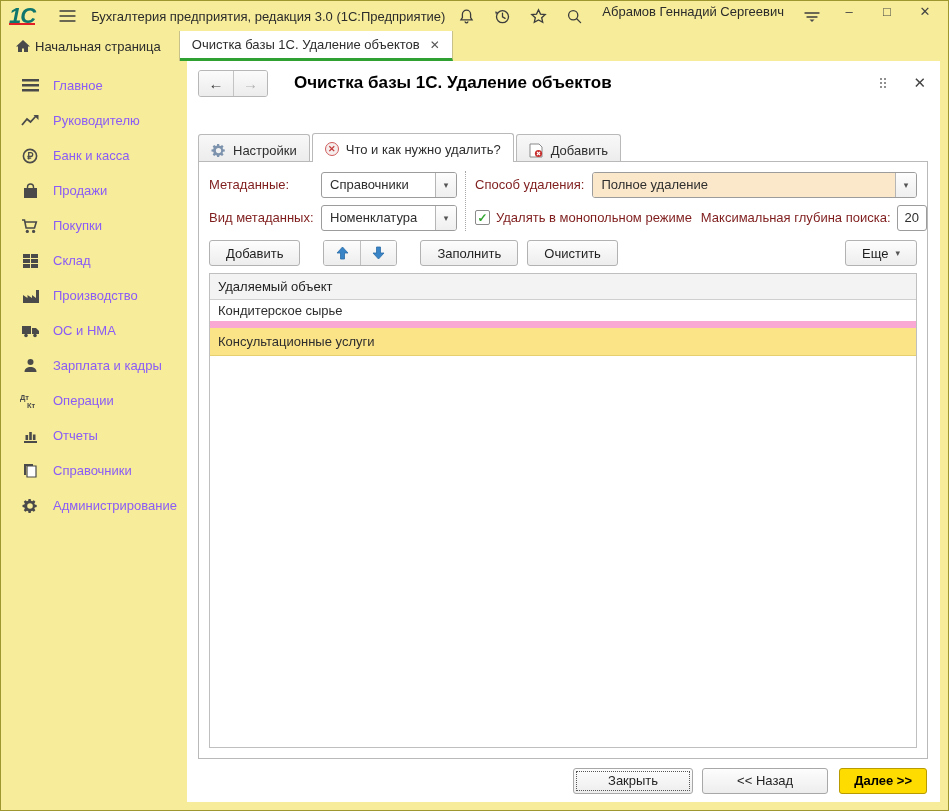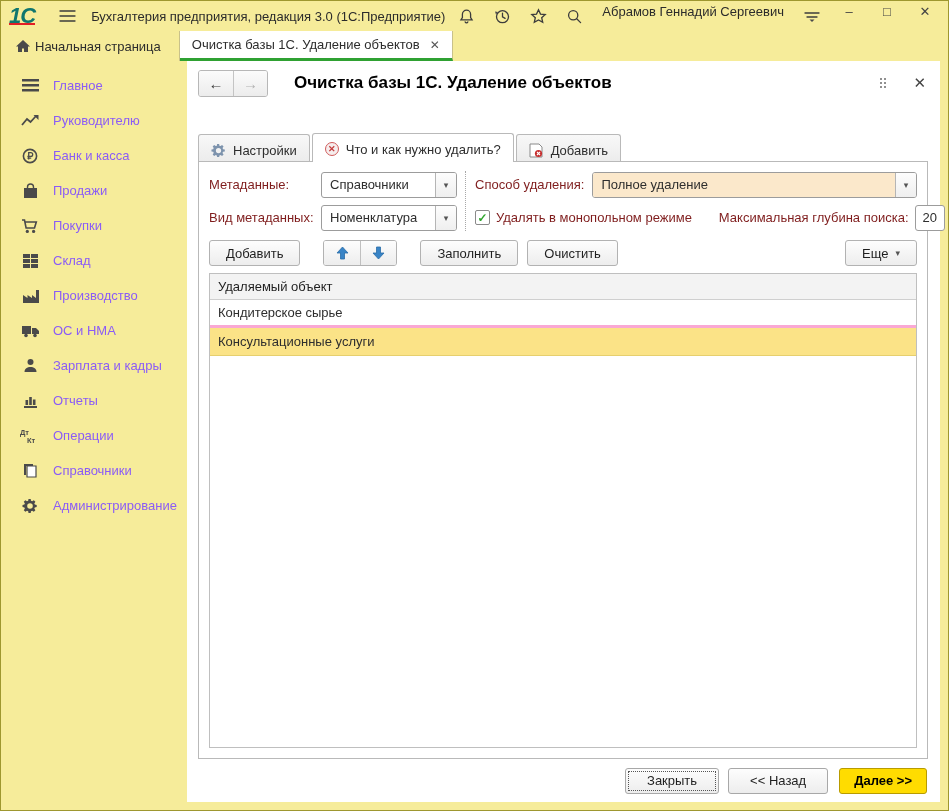--- a/index.html
+++ b/index.html
@@ -73,26 +73,26 @@
   .tbtn { height: 26px; padding: 0 16px; border: 1px solid #b2b2b2; border-radius: 3px; background: linear-gradient(#fdfdfd,#ededed); display: flex; align-items: center; color: #1f1f1f; }
   .arrow-group { display: flex; border: 1px solid #b2b2b2; border-radius: 3px; overflow: hidden; margin-left: 14px; }
   .arrow-btn { width: 36px; height: 24px; display: flex; align-items: center; justify-content: center; background: linear-gradient(#fdfdfd,#ededed); }
   .arrow-btn + .arrow-btn { border-left: 1px solid #c0c0c0; }
   .more-btn { margin-left: auto; gap: 7px; }
   .more-btn .caret-glyph { font-size: 9px; color: #555; }
 
   
   .obj-table { margin: 0 10px 10px 10px; border: 1px solid #bfbfbf; flex: 1; display: flex; flex-direction: column; min-height: 0; overflow: hidden; }
   .thead { height: 26px; background: #f3f3f3; border-bottom: 1px solid #cfcfcf; display: flex; align-items: center; padding: 0 8px; color: #1f1f1f; flex: 0 0 auto; }
-  .trow { height: 28px; display: flex; align-items: center; padding: 0 8px; border-bottom: 3px solid #f9a8d4; background: #fff; }
+  .trow { height: 28px; display: flex; align-items: center; padding: 0 8px; border-bottom: 7px solid #f9a8d4; background: #fff; }
   .trow.selected { background: #fbe387; border-bottom: 1px solid #e6cf6e; }
 
   
   .footer { height: 43px; display: flex; align-items: center; justify-content: flex-end; gap: 9px; padding: 0 13px; flex: 0 0 auto; }
-  .fbtn { height: 26px; padding: 0 21px; border: 1px solid #a8a8a8; border-radius: 3px; background: linear-gradient(#fdfdfd,#ededed); display: flex; align-items: center; color: #1f1f1f; }
+  .fbtn { height: 26px; padding: 0 34px; border: 1px solid #a8a8a8; border-radius: 3px; background: linear-gradient(#fdfdfd,#ededed); display: flex; align-items: center; color: #1f1f1f; }
   .fbtn.focused { outline: 1px dotted #555; outline-offset: -4px; }
   .fbtn.primary { background: #ffdc00; border: 1px solid #b89b00; font-weight: bold; color: #000; margin-left: 2px; padding: 0 14px; }
 
   svg .ln { stroke: #3c3c3c; stroke-width: 1.3; fill: none; stroke-linecap: round; }
   svg .fl { fill: #4a4a4a; }
 </style>
 </head>
 <body>
 
 <div class="window">
@@ -238,35 +238,35 @@
         <span class="s-icon">
             <svg width="15" height="15" viewBox="0 0 15 15">
               <circle class="fl" cx="7.5" cy="4" r="3"></circle>
               <path class="fl" d="M1.5 14c0-3.2 2.7-5 6-5s6 1.8 6 5z"></path>
             </svg>
           </span>
         <span>Зарплата и кадры</span>
       </div>
       <div class="side-item">
         <span class="s-icon">
+            <svg width="20" height="16" viewBox="0 0 20 16">
+              <text x="0" y="7" font-size="7.5" font-weight="bold" fill="#4a4a4a">Дт</text>
+              <text x="7" y="15" font-size="7.5" font-weight="bold" fill="#4a4a4a">Кт</text>
+            </svg>
+          </span>
+        <span>Операции</span>
+      </div>
+      <div class="side-item">
+        <span class="s-icon">
             <svg width="15" height="14" viewBox="0 0 15 14">
               <path class="fl" d="M1 12h13v2H1z"></path>
               <path class="fl" d="M2.5 6h2.6v5H2.5zM6.2 3h2.6v8H6.2zM9.9 5.5h2.6V11H9.9z"></path>
             </svg>
           </span>
         <span>Отчеты</span>
-      </div>
-      <div class="side-item">
-        <span class="s-icon">
-            <svg width="20" height="16" viewBox="0 0 20 16">
-              <text x="0" y="7" font-size="7.5" font-weight="bold" fill="#4a4a4a">Дт</text>
-              <text x="7" y="15" font-size="7.5" font-weight="bold" fill="#4a4a4a">Кт</text>
-            </svg>
-          </span>
-        <span>Операции</span>
       </div>
       <div class="side-item">
         <span class="s-icon">
             <svg width="16" height="15" viewBox="0 0 16 15">
               <path d="M5 3h9v11H5z" fill="#fff" stroke="#4a4a4a" stroke-width="1.2"></path>
               <path class="fl" d="M2 1h9v2H4v9H2z"></path>
             </svg>
           </span>
         <span>Справочники</span>
       </div>
@@ -348,21 +348,21 @@
             <div class="frow">
               <span class="flabel">Способ удаления:</span>
               <span class="combo cream">
                 <span class="cval">Полное удаление</span>
                 <span class="caret">▾</span>
               </span>
             </div>
             <div class="frow">
               <span class="checkbox">✓</span>
               <span class="flabel">Удалять в монопольном режиме</span>
-              <span class="flabel" style="margin-left:27px;">Максимальная глубина поиска:</span>
+              <span class="flabel" style="margin-left:9px;">Максимальная глубина поиска:</span>
               <span class="num-input">20</span>
             </div>
           </div>
         </div>
 
         <div class="toolbar">
           <span class="tbtn">Добавить</span>
           <span class="arrow-group">
             <span class="arrow-btn">
               <svg width="13" height="14" viewBox="0 0 13 14">

